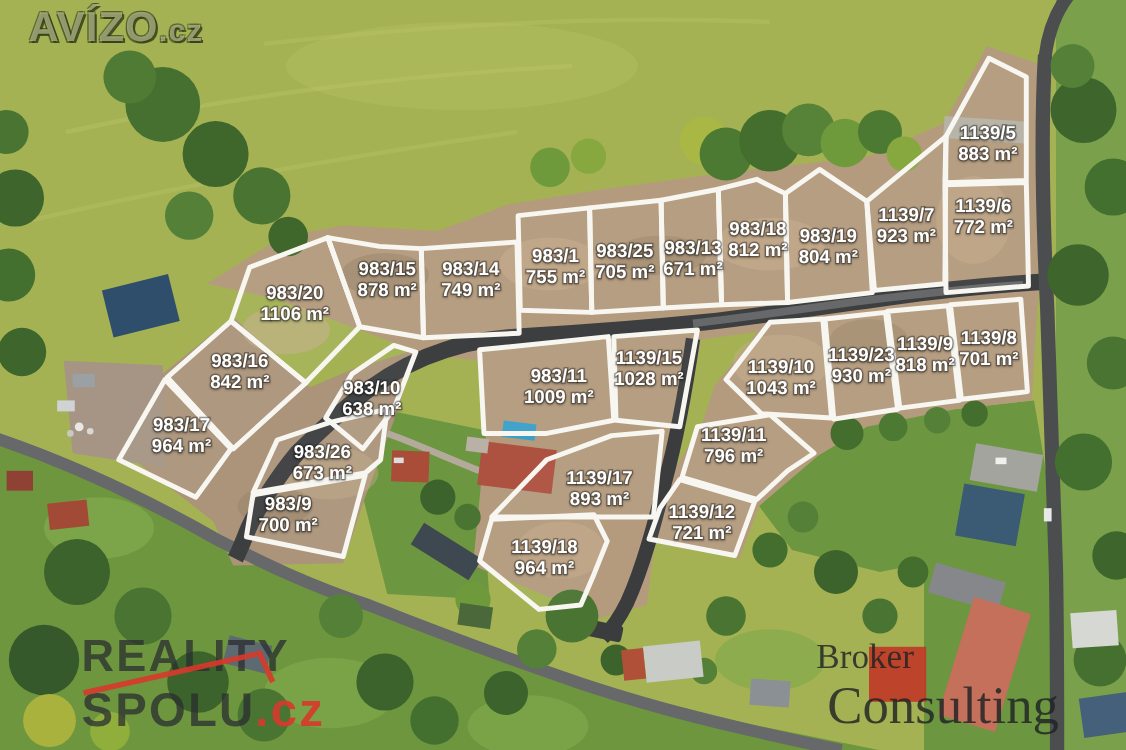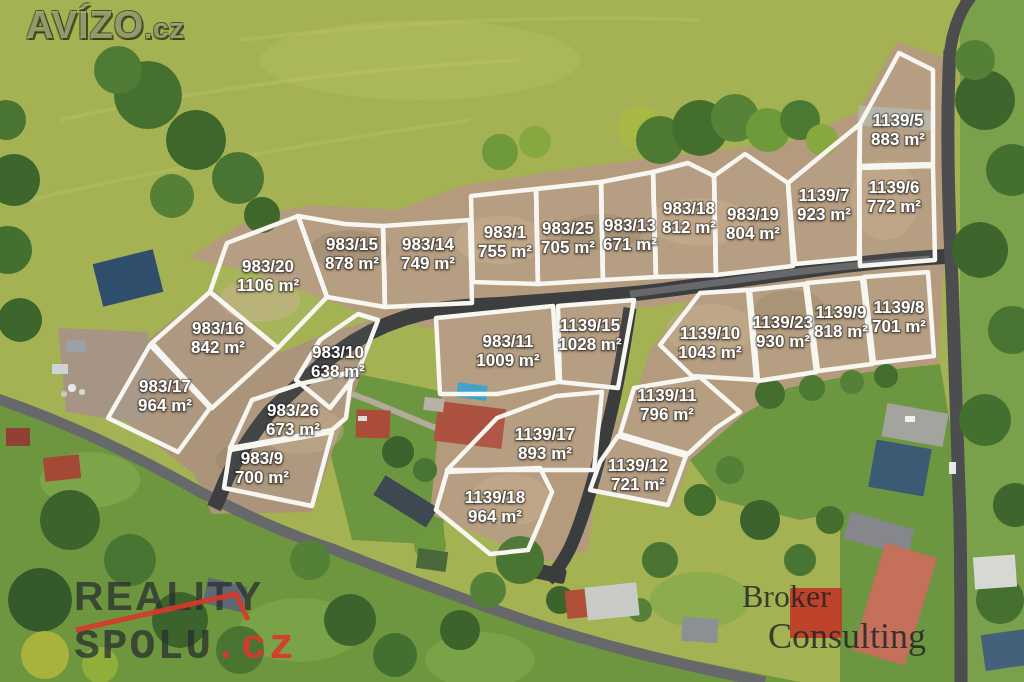--- a/index.html
+++ b/index.html
@@ -14,29 +14,29 @@
   
   .wm-avizo{position:absolute;left:26px;top:4px;font-weight:800;letter-spacing:1px;
             color:rgba(222,230,180,.55);
             text-shadow:2px 2px 0 rgba(48,56,20,.8),-1px -1px 0 rgba(48,56,20,.55),
                         1px -1px 0 rgba(48,56,20,.55),-1px 2px 0 rgba(48,56,20,.6);}
   .wm-avizo .big{font-size:38px;}
   .wm-avizo .tld{font-size:28px;}
   .wm-reality{position:absolute;left:74px;top:576px;width:220px;height:104px;
               color:rgba(42,46,48,.75);font-weight:800;line-height:1;}
   .rs-line1{font-size:41px;letter-spacing:2px;}
-  .rs-line2{font-size:43px;letter-spacing:2px;margin-top:8px;font-family:Liberation Mono, monospace;}
+  .rs-line2{font-size:43px;letter-spacing:2px;margin-top:8px;}
   .rs-tld{color:rgba(214,58,44,.92);}
   .rs-roof{position:absolute;left:-6px;top:6px;pointer-events:none;}
   .wm-broker{position:absolute;left:738px;top:580px;width:240px;height:95px;
              font-family:"Liberation Serif",serif;color:rgba(30,34,36,.82);}
   .bk-square{position:absolute;left:52px;top:8px;width:52px;height:50px;
              background:rgba(191,58,40,.92);}
   .bk-line1{position:absolute;left:4px;top:0px;font-size:32px;line-height:1;}
-  .bk-line2{position:absolute;left:30px;top:38px;font-size:36px;line-height:1;}
+  .bk-line2{position:absolute;left:14px;top:38px;font-size:48px;line-height:1;}
 </style>
 </head>
 <body>
 
 <div id="stage">
 
 <svg id="scene" width="1024" height="682" viewBox="0 0 1024 682">
 
   <g>
     <rect x="0" y="0" width="1024" height="682" fill="#a4b254"></rect>

